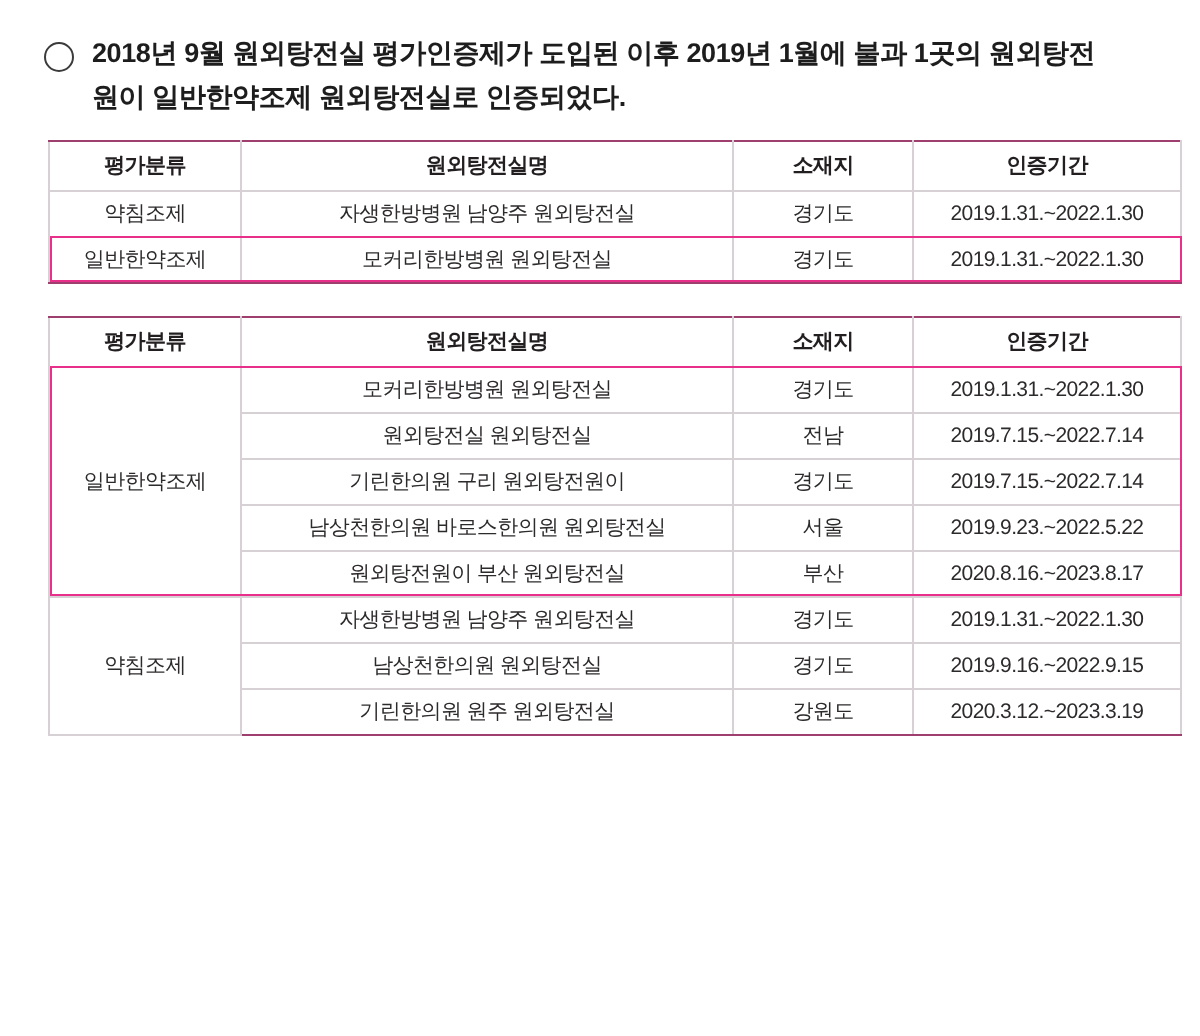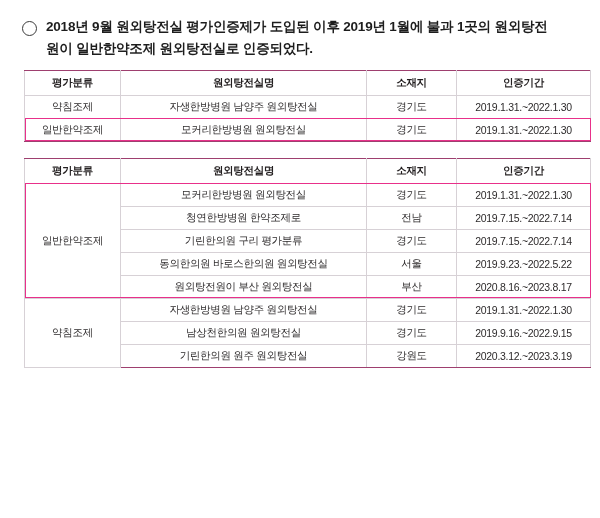--- a/index.html
+++ b/index.html
@@ -174,31 +174,31 @@
         </tr>
       </thead>
       <tbody>
         <tr>
           <td rowspan="5">일반한약조제</td>
           <td>모커리한방병원 원외탕전실</td>
           <td>경기도</td>
           <td>2019.1.31.~2022.1.30</td>
         </tr>
         <tr>
-          <td>청연한방병원 한약조제로</td>
+          <td>원외탕전실 원외탕전실</td>
           <td>전남</td>
           <td>2019.7.15.~2022.7.14</td>
         </tr>
         <tr>
-          <td>기린한의원 구리 평가분류</td>
+          <td>기린한의원 구리 원외탕전원이</td>
           <td>경기도</td>
           <td>2019.7.15.~2022.7.14</td>
         </tr>
         <tr>
-          <td>동의한의원 바로스한의원 원외탕전실</td>
+          <td>남상천한의원 바로스한의원 원외탕전실</td>
           <td>서울</td>
           <td>2019.9.23.~2022.5.22</td>
         </tr>
         <tr>
           <td>원외탕전원이 부산 원외탕전실</td>
           <td>부산</td>
           <td>2020.8.16.~2023.8.17</td>
         </tr>
         <tr>
           <td rowspan="3">약침조제</td>

